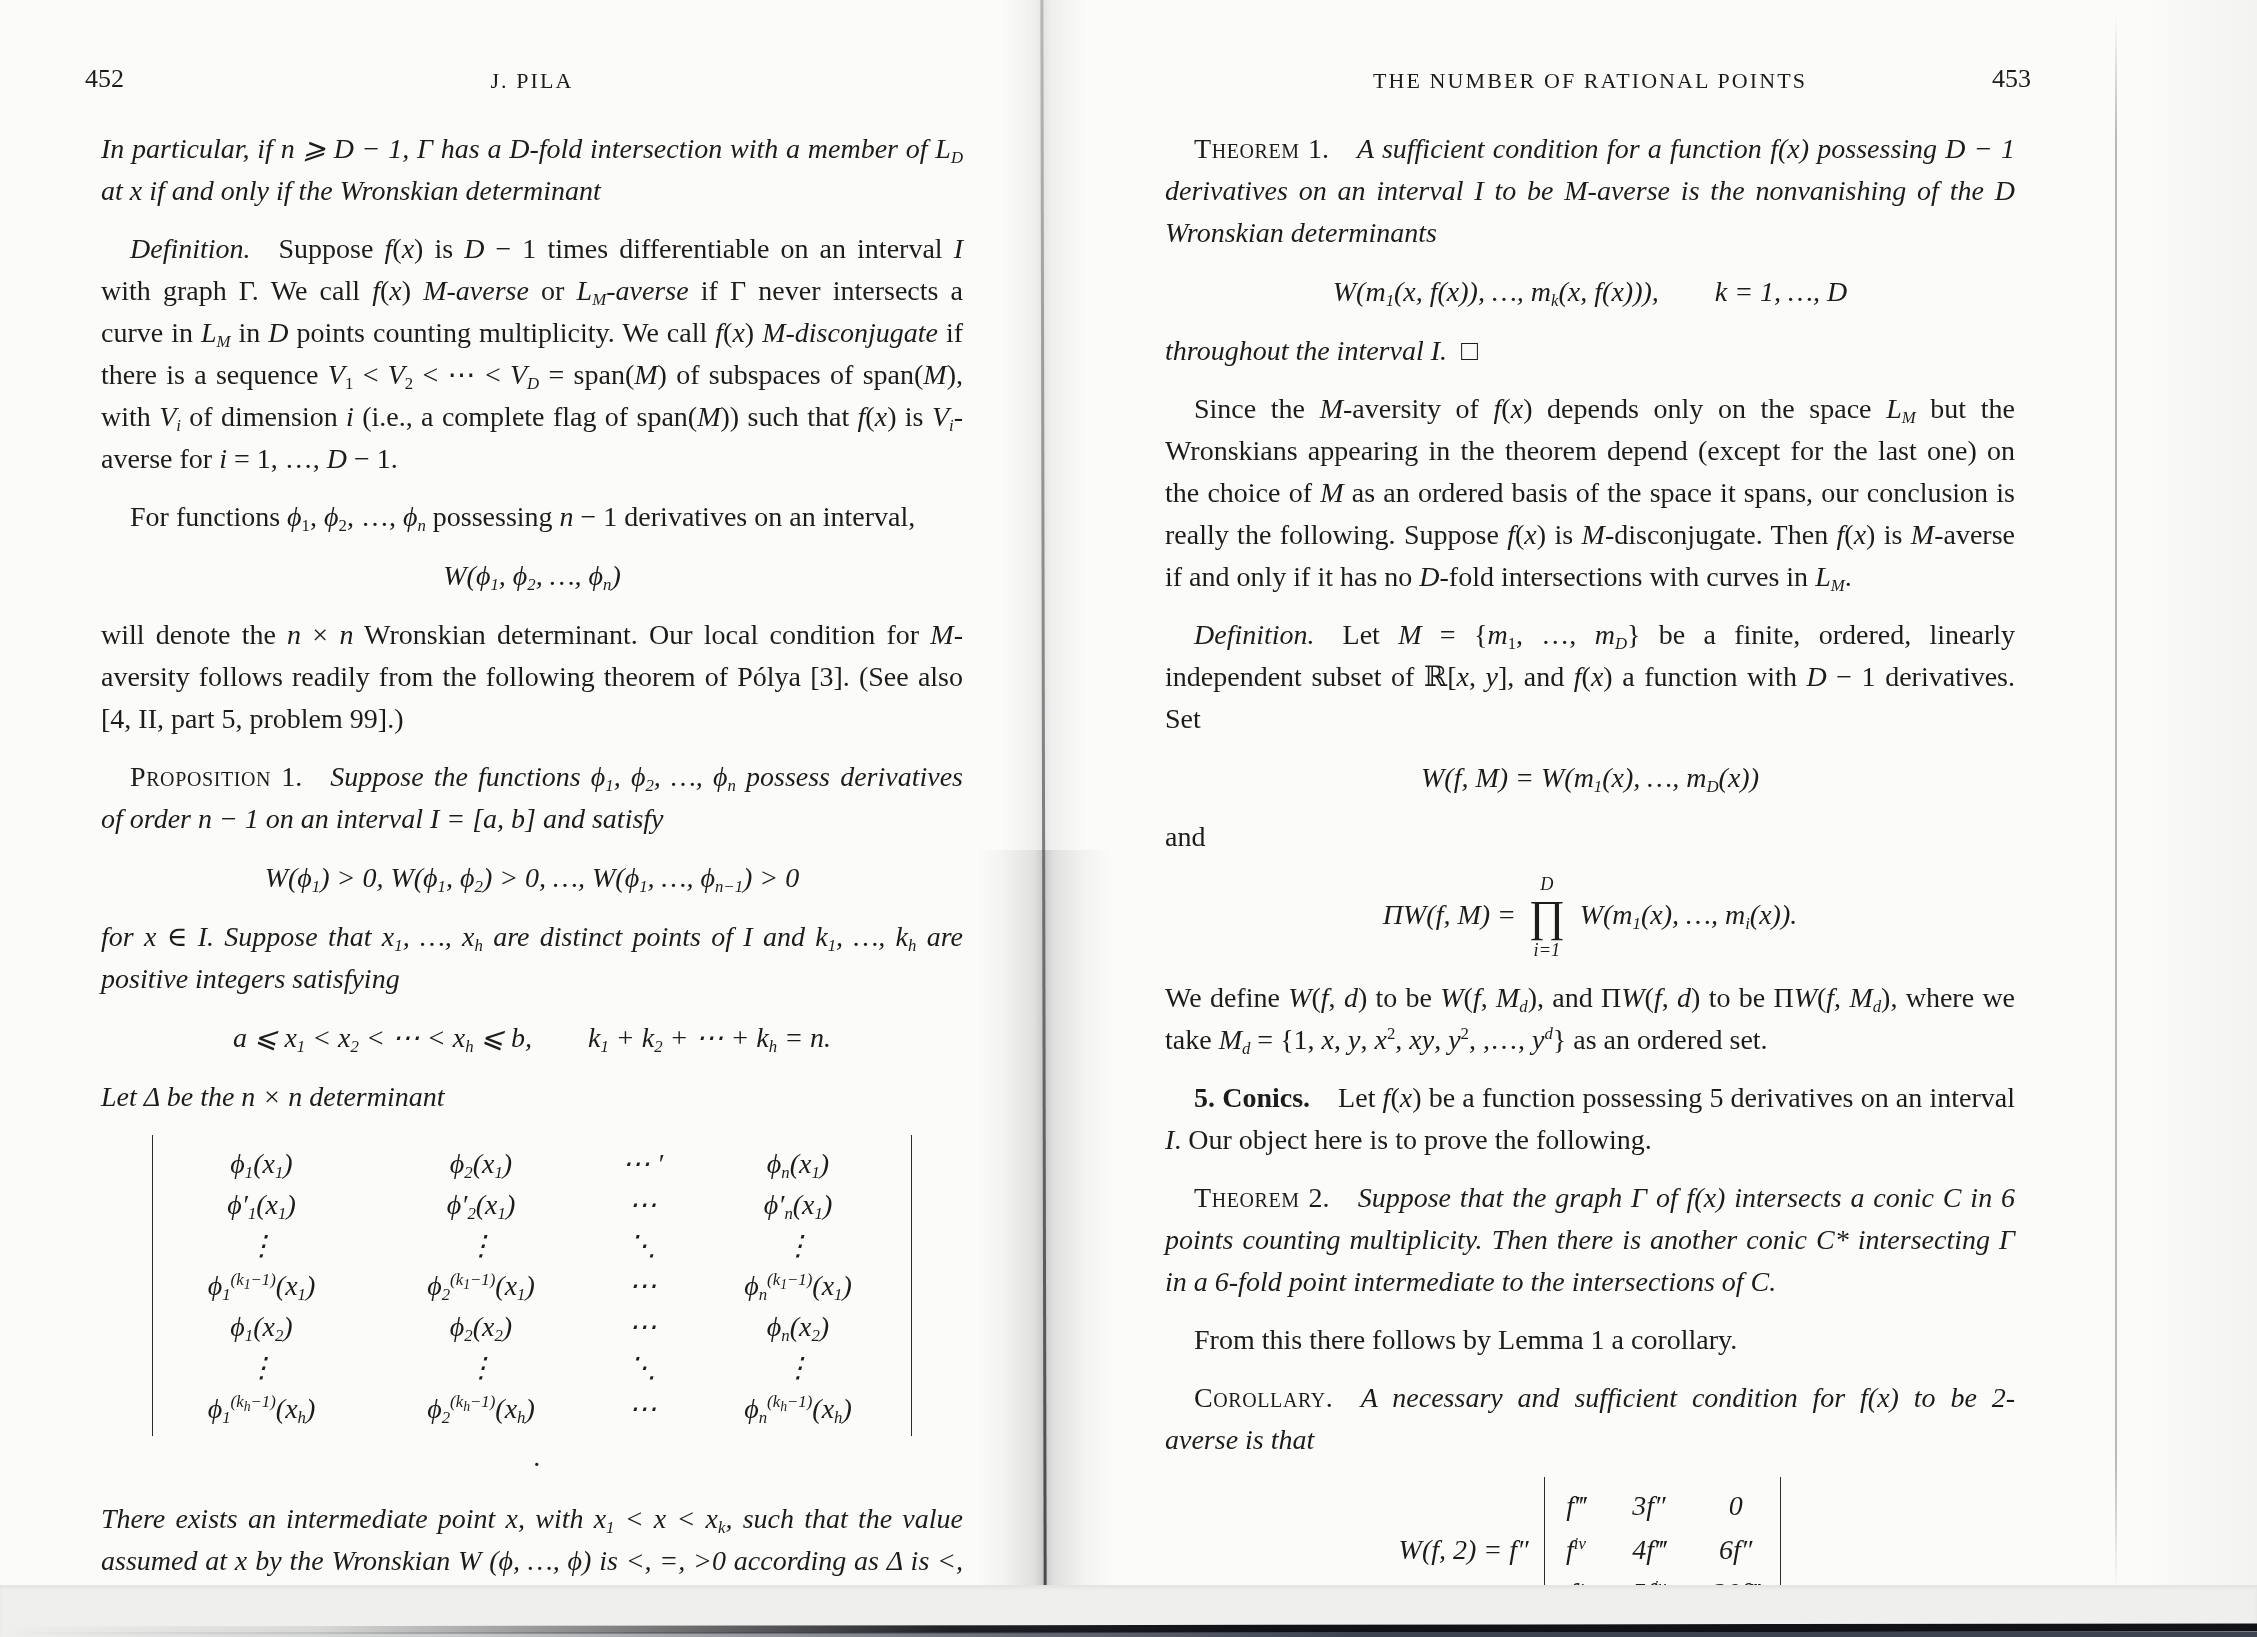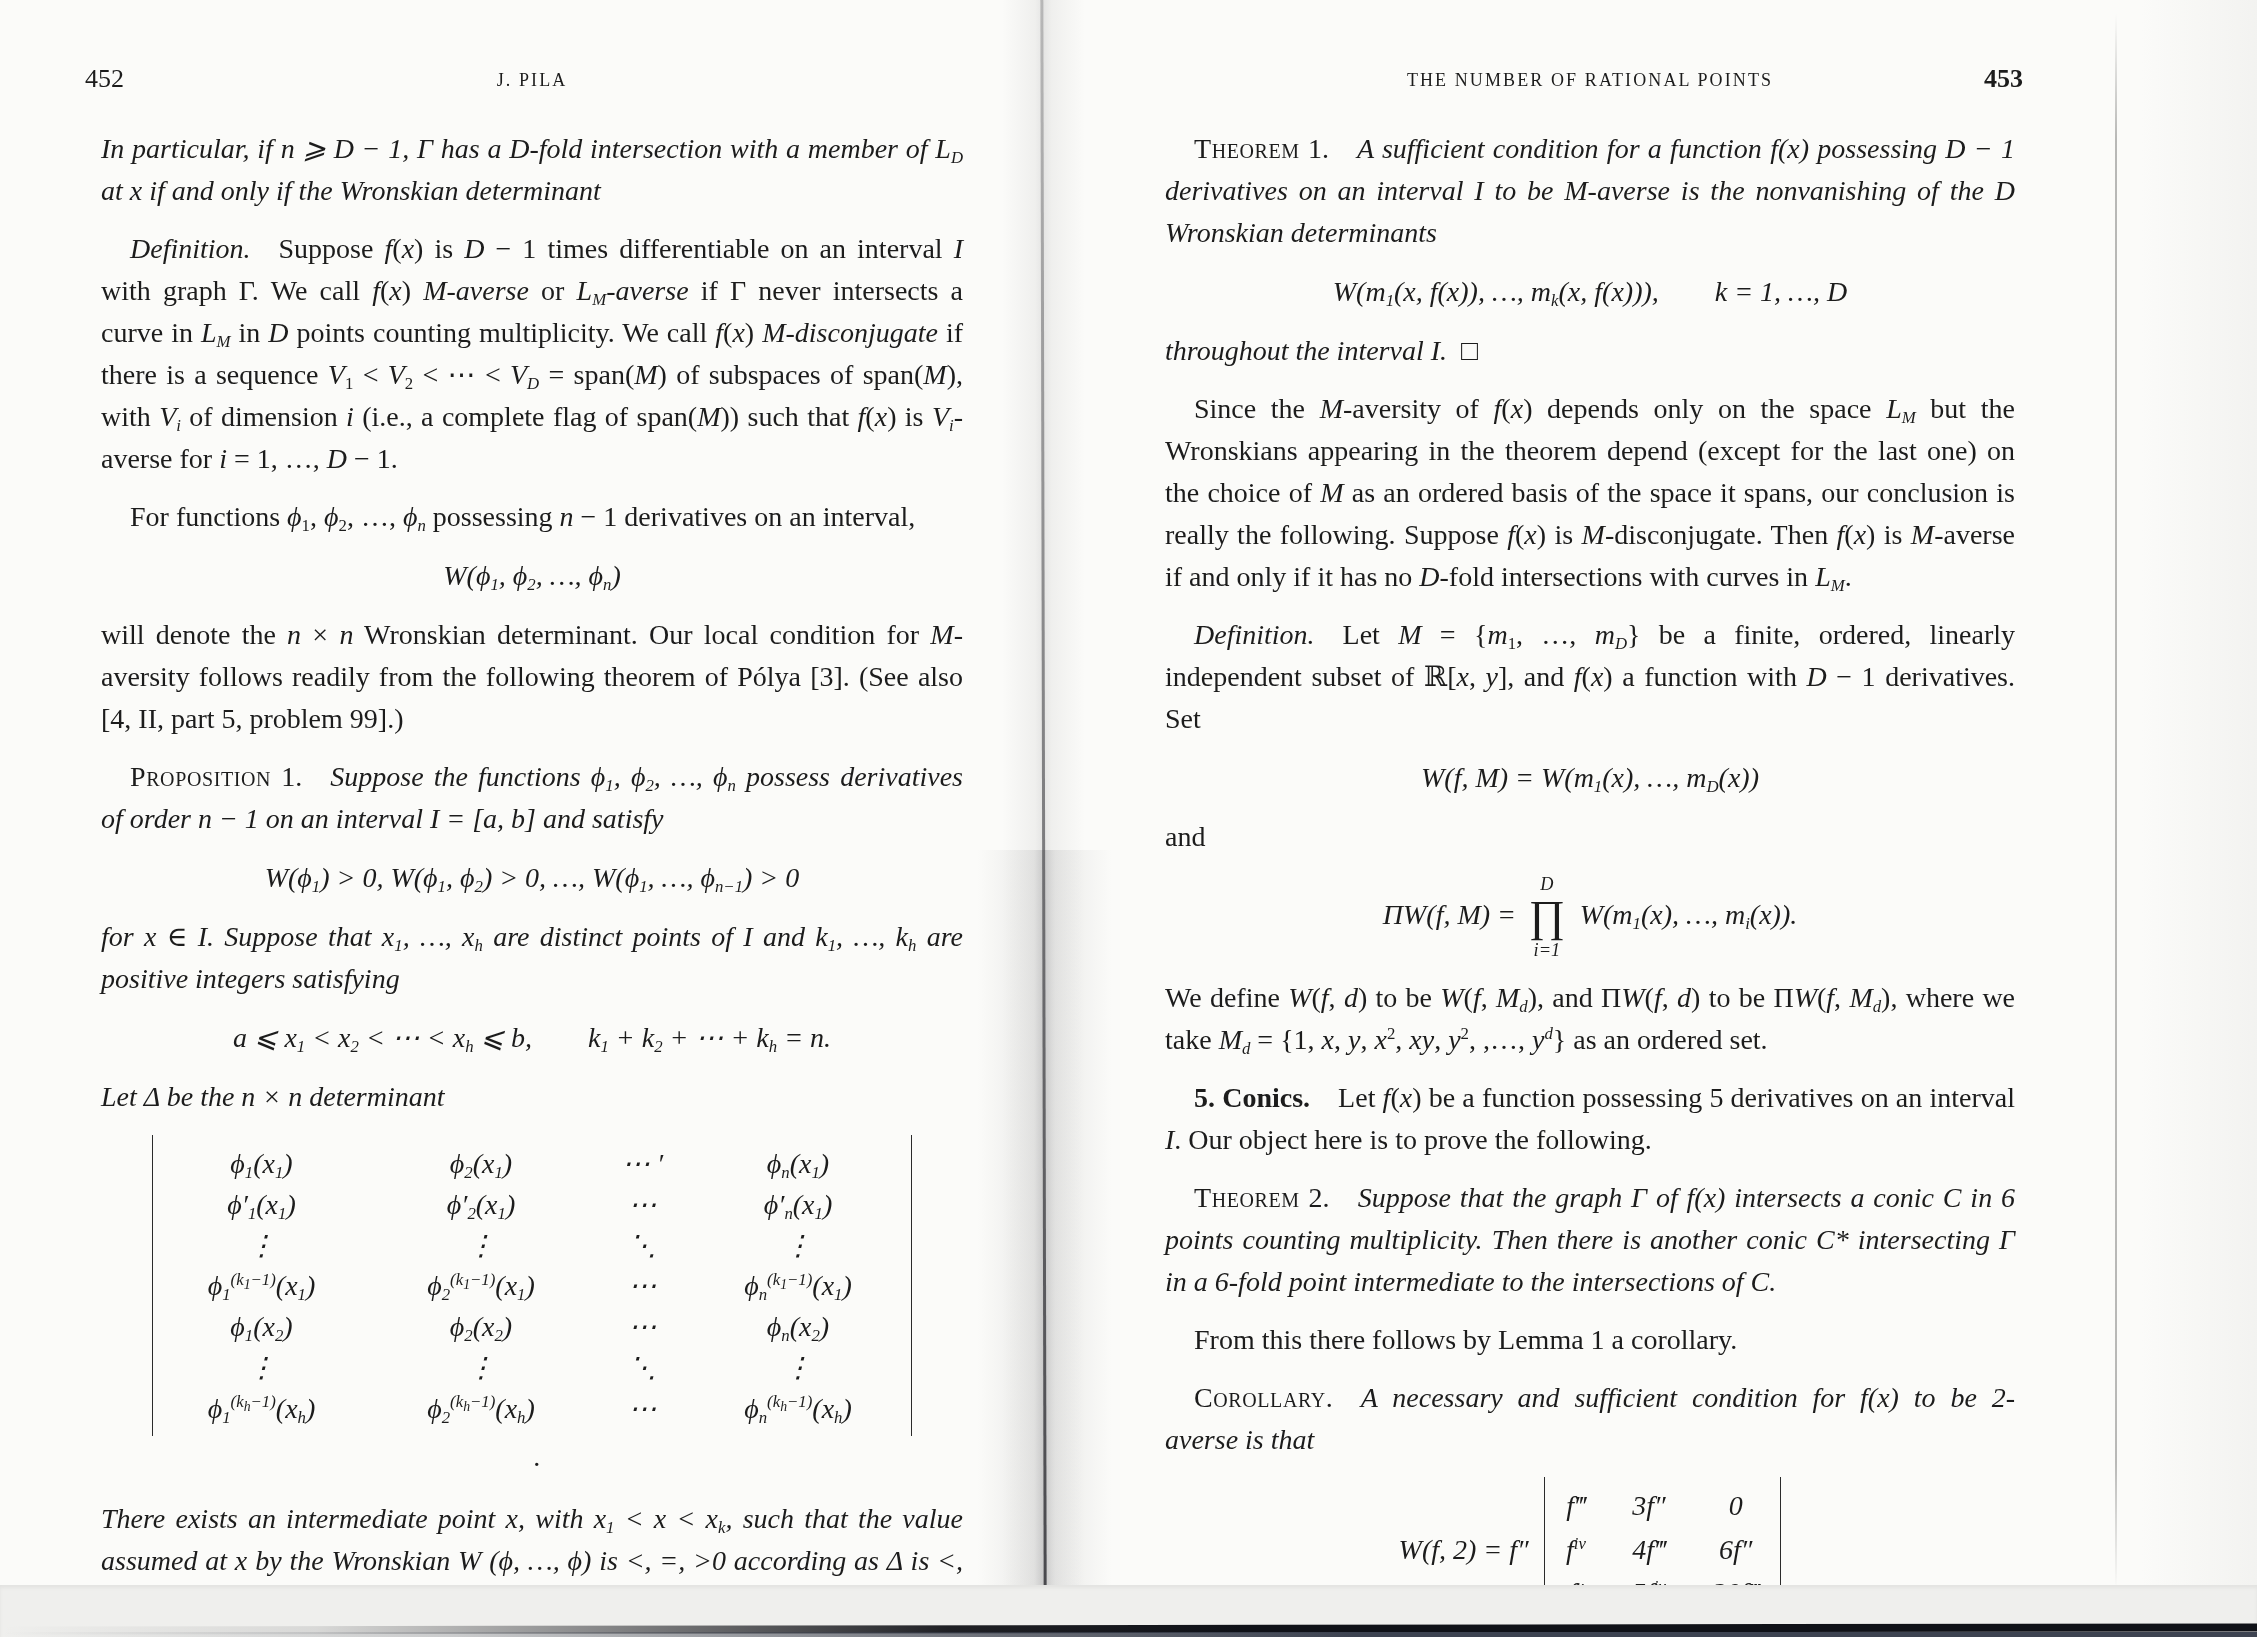--- a/index.html
+++ b/index.html
@@ -20,24 +20,24 @@
     position:absolute;top:0;height:1585px;overflow:hidden;
     font-size:28px;line-height:42px;text-align:justify;
   }
   .page-left{left:85px;width:894px;}
   .page-right{left:1149px;width:882px;}
   .pagehead{
     position:relative;height:33px;margin-top:62px;margin-bottom:33px;
     font-size:26px;line-height:33px;
   }
   .pagenum-left{position:absolute;left:0;top:0;}
-  .pagenum-right{position:absolute;right:8px;top:0;font-weight:bold;}
+  .pagenum-right{position:absolute;right:0;top:0;}
   .runhead{
     position:absolute;left:0;right:0;top:1.9px;text-align:center;
-    font-size:18px;letter-spacing:2.1px;
+    font-size:22px;letter-spacing:2.1px;
   }
   .para{margin:16px;}
   .ind{text-indent:29px;}
   .ital{font-style:italic;}
   .sc{font-variant:small-caps;letter-spacing:0.6px;}
   .eq{
     text-align:center;font-style:italic;
     margin:12.6px 0 15.4px;line-height:44px;
   }
   .rm{font-style:normal;}

